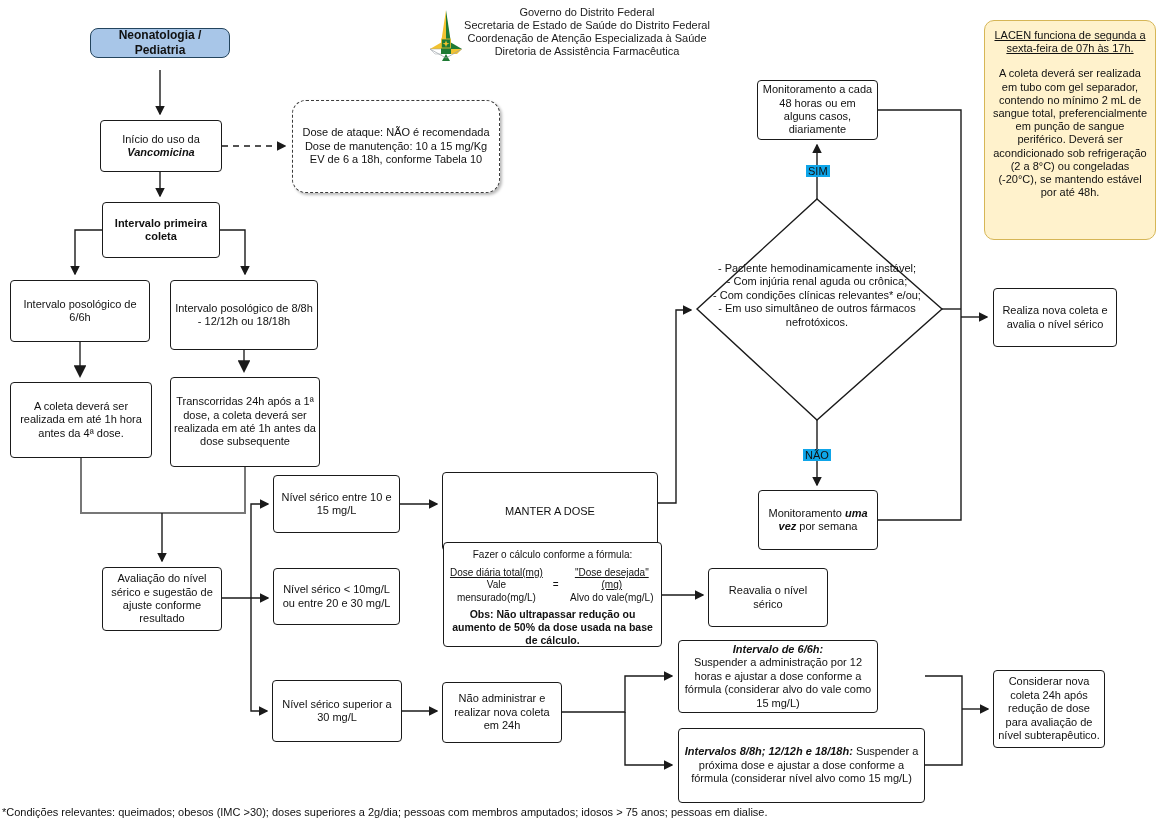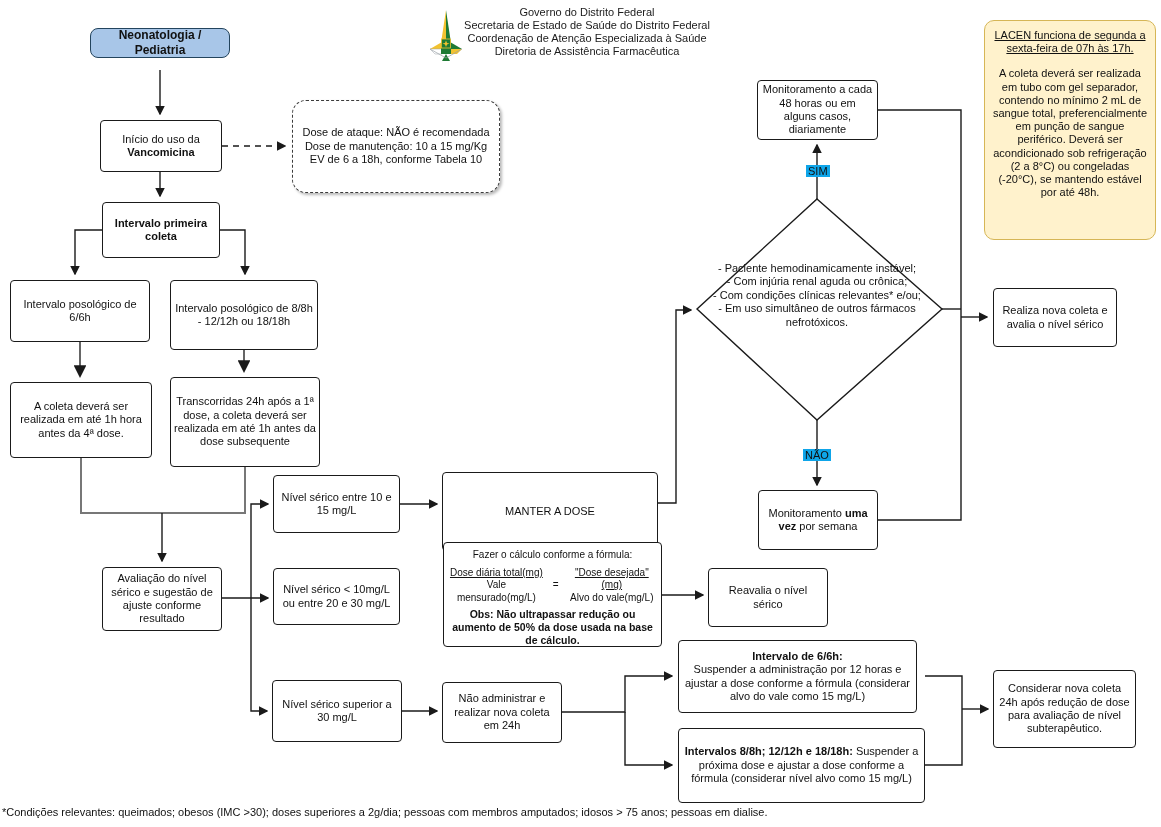--- a/index.html
+++ b/index.html
@@ -6,21 +6,21 @@
   #canvas{
     position:relative;width:1161px;height:827px;background:#fff;overflow:hidden;
     font-family:"Liberation Sans", sans-serif;color:#111;
   }
   svg.wires{position:absolute;left:0;top:0;pointer-events:none;}
   .node{
     position:absolute;background:#fff;border:1.5px solid #1a1a1a;border-radius:4px;
     display:flex;flex-direction:column;justify-content:center;align-items:center;
     text-align:center;font-size:11px;line-height:1.22;padding:2px 4px;box-sizing:border-box;
   }
-  .b{font-weight:bold;}
+  .b{font-weight:bold;font-style:italic;}
   .u{text-decoration:underline;}
   
   #org-text{position:absolute;left:462px;top:6px;width:250px;text-align:center;font-size:11px;line-height:13px;color:#1a1a1a;}
   #gdf-logo{position:absolute;left:429px;top:9px;}
   
   #n-start{left:90px;top:28px;width:140px;height:30px;background:#a8c6e8;border-color:#23445d;font-weight:bold;font-size:12px;border-radius:8px;}
   #n-inicio{left:100px;top:120px;width:122px;height:52px;}
   #n-dose-note{left:292px;top:100px;width:208px;height:93px;border:1.6px dashed #3b3b3b;border-radius:14px;box-shadow:2px 2px 3px rgba(0,0,0,0.28);font-size:11px;}
   #n-programar{left:102px;top:202px;width:118px;height:56px;font-weight:bold;}
   #n-int6{left:10px;top:280px;width:140px;height:62px;}
@@ -28,23 +28,23 @@
   #n-coleta4{left:10px;top:382px;width:142px;height:76px;}
   #n-coleta24{left:170px;top:377px;width:150px;height:90px;padding:2px 1px;}
   #n-avaliacao{left:102px;top:567px;width:120px;height:64px;}
   #n-niv1015{left:273px;top:475px;width:127px;height:58px;}
   #n-manter{left:442px;top:472px;width:216px;height:79px;}
   #n-nivbaixo{left:273px;top:568px;width:127px;height:57px;}
   #n-formula{left:443px;top:542px;width:219px;height:105px;justify-content:flex-start;padding-top:6px;}
   #n-reavalia{left:708px;top:568px;width:120px;height:59px;}
   #n-nivalto{left:272px;top:680px;width:130px;height:62px;}
   #n-naoadm{left:442px;top:682px;width:120px;height:61px;}
-  #n-aj6{left:678px;top:640px;width:239px;height:73px;}
+  #n-aj6{left:678px;top:640px;width:200px;height:73px;}
   #n-aj8{left:678px;top:728px;width:247px;height:75px;}
-  #n-considerar{left:993px;top:670px;width:143px;height:78px;}
+  #n-considerar{left:993px;top:670px;width:112px;height:78px;}
   #n-monit48{left:757px;top:80px;width:121px;height:60px;}
   #n-realiza{left:993px;top:288px;width:124px;height:59px;}
   #n-monitsem{left:758px;top:490px;width:120px;height:60px;}
   
   #diamond-text{position:absolute;left:707px;top:262px;width:220px;text-align:center;font-size:11px;line-height:1.22;}
   
   .branch-label{position:absolute;font-size:11px;background:#0ea5e9;padding:0 2px;}
   #lbl-sim{left:806px;top:165px;}
   #lbl-nao{left:803px;top:449px;text-align:center;}
   

